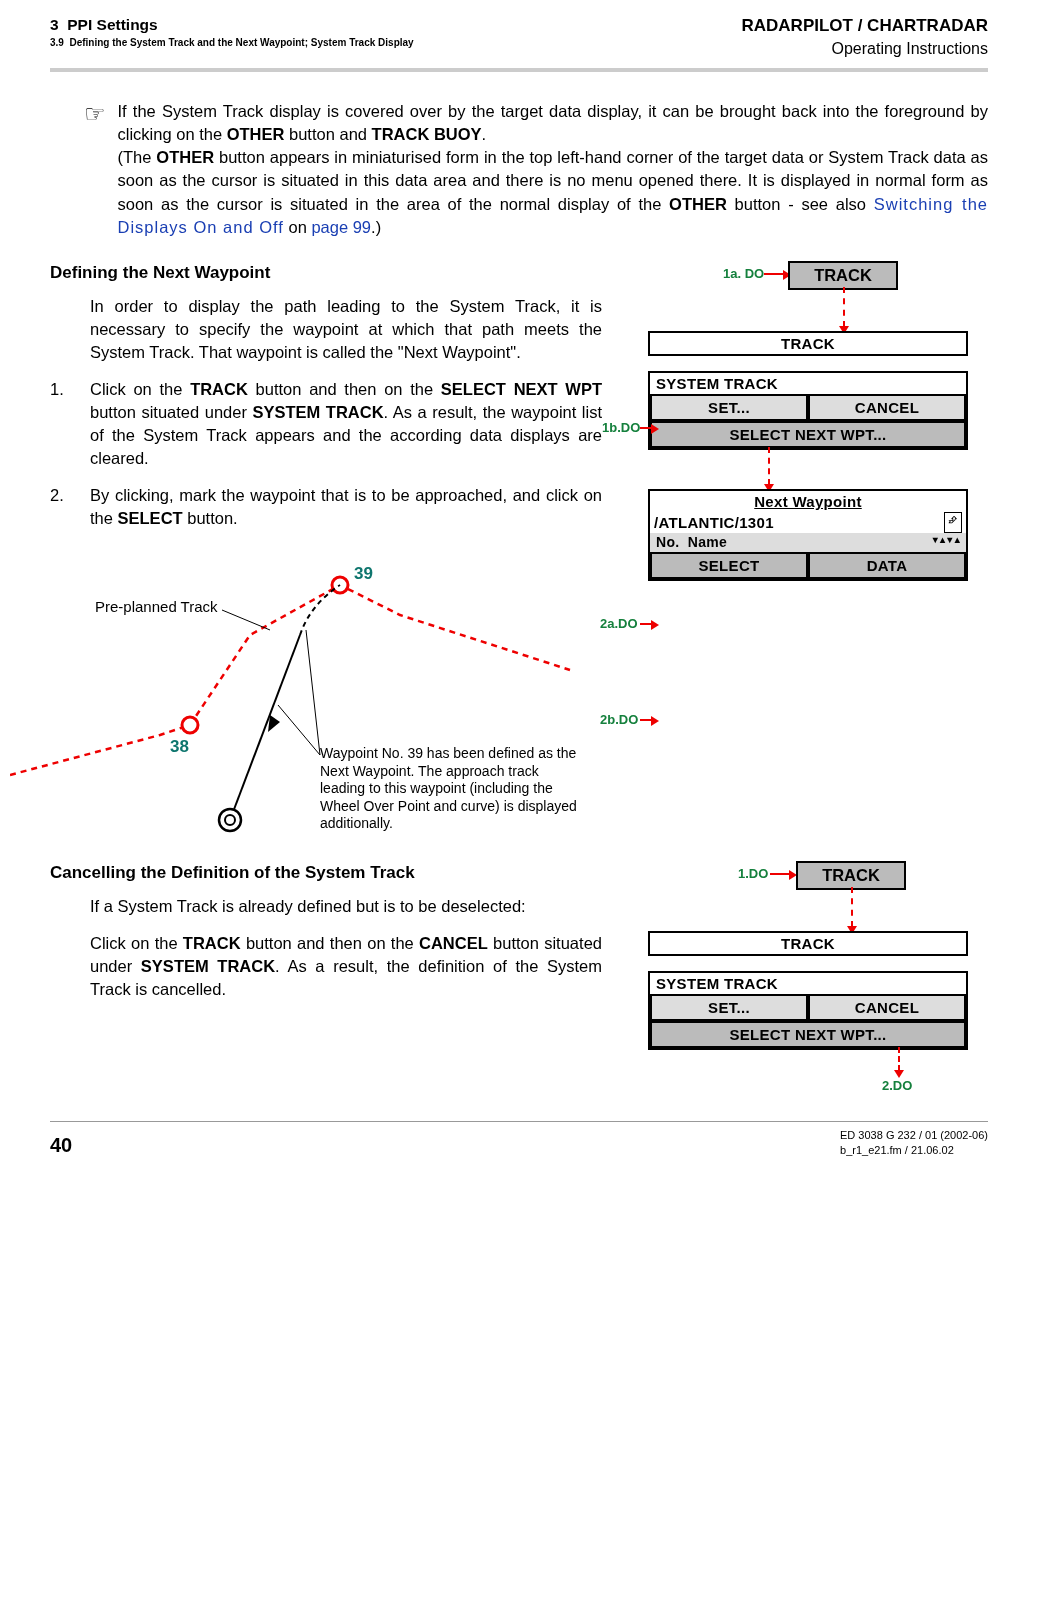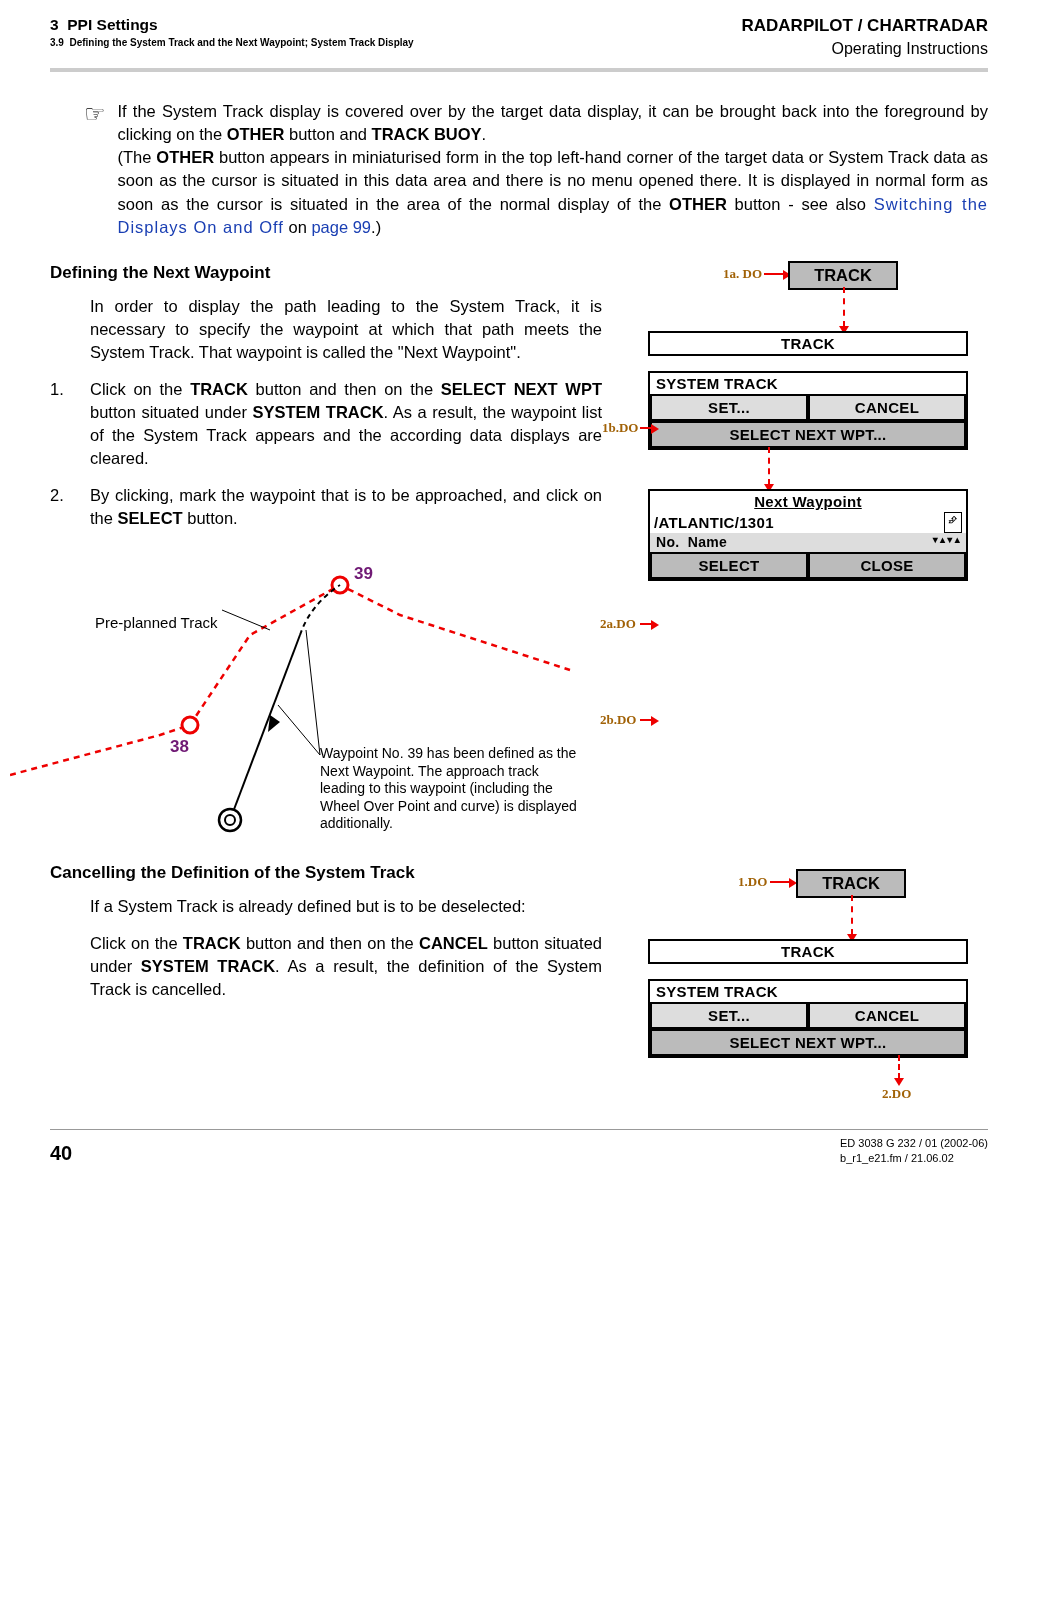--- a/index.html
+++ b/index.html
@@ -27,32 +27,32 @@
     .main-columns { display: flex; gap: 16px; }
     .main-columns .left-col { flex: 1 1 58%; }
     .main-columns .right-col { flex: 0 0 370px; position: relative; }
     h3 { font-size: 17px; font-weight: bold; margin-bottom: 10px; }
     .para { margin-bottom: 14px; text-align: justify; margin-left: 40px; }
     ol.steps { list-style: none; counter-reset: step; padding-left: 0; }
     ol.steps li { position: relative; padding-left: 40px; margin-bottom: 14px; text-align: justify; }
     ol.steps li:before { counter-increment: step; content: counter(step) "."; position: absolute; left: 0; font-weight: normal; }
     .track-diagram { margin-top: 30px; margin-left: -40px; position: relative; height: 280px; }
     .callout-label { position: absolute; font-size: 15px; }
-    .wp-label { position: absolute; font-size: 17px; font-weight: bold; color: #701a75; }
+    .wp-label { position: absolute; font-size: 17px; font-weight: bold; color: #0f766e; }
     .caption { position: absolute; font-size: 14px; width: 260px; line-height: 1.25; }
     .ui-panel { border: 2px solid #000; font-family: Arial, sans-serif; font-weight: bold; font-size: 15px; letter-spacing: 0.3px; }
     .ui-button { border: 2px solid #000; background: #bbb; text-align: center; padding: 1px 2px; font-weight: bold; }
     .ui-button.light { background: #ddd; }
     .ui-title { text-align: center; background: #fff; padding: 0 2px; }
-    .flow-label { color: #a16207; font-size: 13px; font-weight: bold; position: absolute; font-family: Liberation Serif, serif; }
+    .flow-label { color: #15803d; font-size: 13px; font-weight: bold; position: absolute; }
     .arrow-down { width: 0; height: 24px; border-left: 2px dashed #e00; position: absolute; }
     .arrow-down:after { content: ""; position: absolute; bottom: -7px; left: -6px; border-left: 5px solid transparent; border-right: 5px solid transparent; border-top: 8px solid #e00; }
     .arrow-right { width: 30px; height: 0; border-top: 2px solid #e00; position: absolute; }
     .arrow-right:after { content: ""; position: absolute; right: -7px; top: -5px; border-top: 5px solid transparent; border-bottom: 5px solid transparent; border-left: 8px solid #e00; }
-    .section2-right { margin-top: 8px; position: relative; }
+    .section2-right { position: relative; }
     .wp-list { background: #bbb; }
     .wp-list .row { padding: 0 6px; font-weight: bold; font-size: 15px; }
     .wp-list .row.hl { background: #00e000; }
     .list-header { display: flex; justify-content: space-between; background: #ddd; padding: 0 6px; font-size: 14px; }
     .mini-icons { display: inline-flex; gap: 2px; font-size: 10px; }
     .page-footer { display: flex; justify-content: space-between; align-items: flex-end; margin-top: 280px; font-size: 13px; }
     .page-footer .pnum { font-size: 20px; font-weight: bold; }
     .page-footer .right { text-align: left; font-size: 11px; }
     .gray-thin { height: 1px; background: #999; margin-bottom: 6px; }
   </style>
@@ -105,21 +105,21 @@
 
         <circle cx="220" cy="260" r="11" stroke="#000" stroke-width="2.5" fill="#fff"></circle>
         <circle cx="220" cy="260" r="5" stroke="#000" stroke-width="2" fill="#fff"></circle>
 
         <polygon points="260,155 258,172 270,162" fill="#000"></polygon>
 
         <line x1="212" y1="50" x2="260" y2="70" stroke="#000" stroke-width="1"></line>
         <line x1="310" y1="195" x2="268" y2="145" stroke="#000" stroke-width="1"></line>
         <line x1="310" y1="195" x2="296" y2="70" stroke="#000" stroke-width="1"></line>
       </svg>
-      <span class="callout-label" style="left:85px; top:52px;">Pre-planned Track</span>
+      <span class="callout-label" style="left:85px; top:36px;">Pre-planned Track</span>
       <span class="wp-label" style="left:160px; top:175px;">38</span>
       <span class="wp-label" style="left:344px; top:2px;">39</span>
       <span class="caption" style="left:310px; top:185px;">Waypoint No. 39 has been defined as the Next Waypoint. The approach track leading to this waypoint (including the Wheel Over Point and curve) is displayed additionally.</span>
     </div>
   </div>
 
   <div class="right-col" style="height:580px;">
     <span class="flow-label" style="left:105px; top:4px;">1a. DO</span>
     <span class="arrow-right" style="left:146px; top:12px; width:20px;"></span>
     <div class="ui-button" style="position:absolute; left:170px; top:0; width:110px;">TRACK</div>
@@ -151,21 +151,21 @@
         <span><span>No.</span>&nbsp;&nbsp;<span>Name</span></span>
         <span class="mini-icons">
           <span>▾</span>
           <span>▴</span>
           <span>▾</span>
           <span>▴</span>
         </span>
       </div>
       <div style="display:flex;">
         <div class="ui-button" style="flex:1;">SELECT</div>
-        <div class="ui-button" style="flex:1;">CLOSE</div>
+        <div class="ui-button" style="flex:1;">DATA</div>
       </div>
     </div>
     <span class="flow-label" style="left:-18px; top:354px;">2a.DO</span>
     <span class="arrow-right" style="left:22px; top:362px; width:12px;"></span>
     <span class="flow-label" style="left:-18px; top:450px;">2b.DO</span>
     <span class="arrow-right" style="left:22px; top:458px; width:12px;"></span>
   </div>
 </div>
 
 <div class="main-columns" style="margin-top:20px;">

